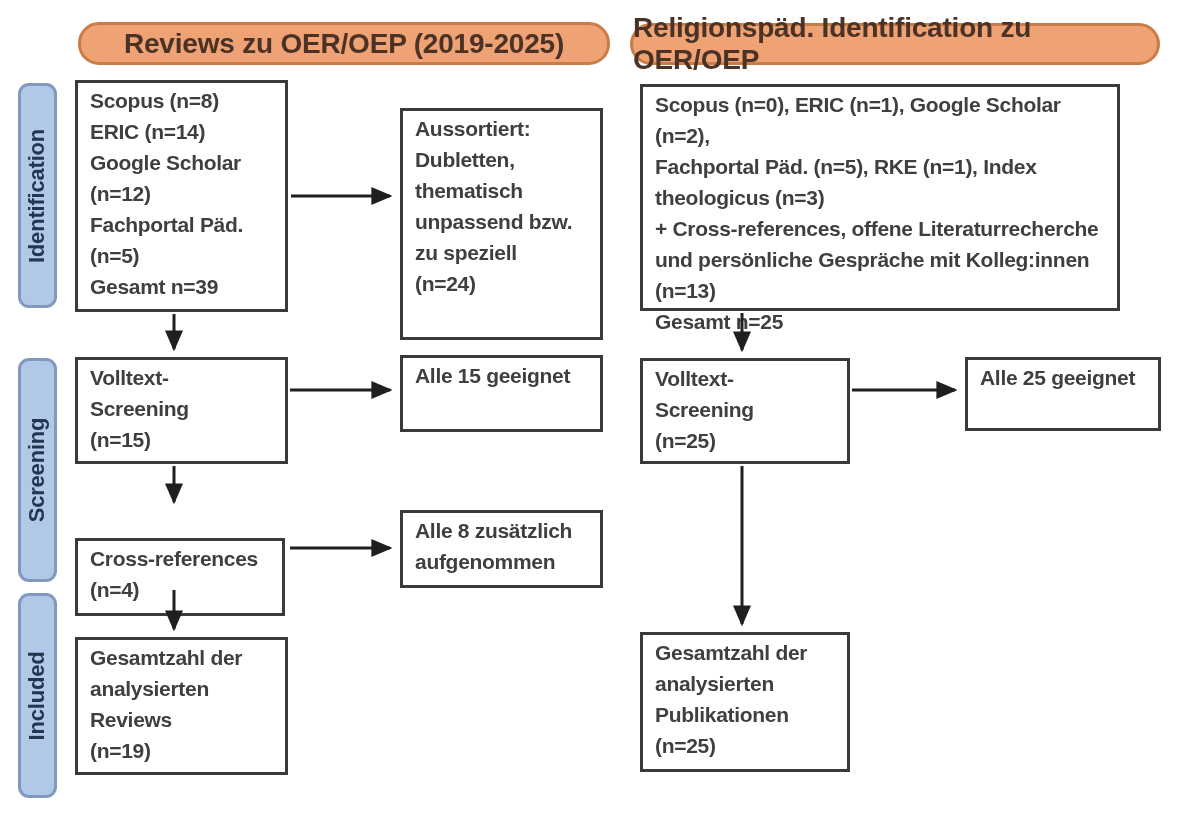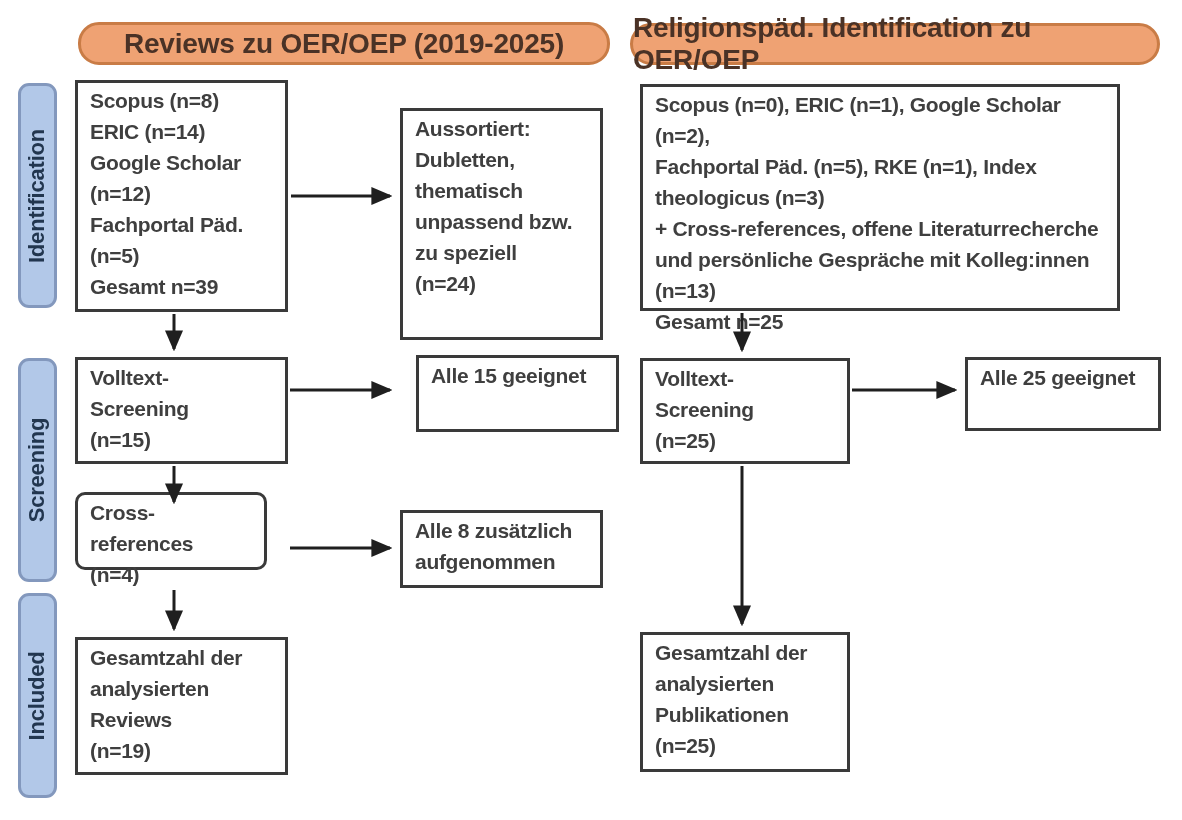--- a/index.html
+++ b/index.html
@@ -86,22 +86,22 @@
 Gesamt n=39</div>
   <div class="fbox" style="left:400px;top:80px;width:203px;height:232px;margin-top:28px;">Aussortiert:
 Dubletten,
 thematisch
 unpassend bzw.
 zu speziell
 (n=24)</div>
   <div class="fbox" style="left:75px;top:357px;width:213px;height:107px;">Volltext-
 Screening
 (n=15)</div>
-  <div class="fbox" style="left:400px;top:355px;width:203px;height:77px;margin-left:16px;">Alle 15 geeignet</div>
-  <div class="fbox" style="left:75px;top:492px;width:192px;height:78px;border-radius:10px;">Cross-references
+  <div class="fbox" style="left:400px;top:355px;width:203px;height:77px;">Alle 15 geeignet</div>
+  <div class="fbox" style="left:75px;top:538px;width:210px;height:78px;">Cross-references
 (n=4)</div>
   <div class="fbox" style="left:400px;top:510px;width:203px;height:78px;">Alle 8 zusätzlich
 aufgenommen</div>
   <div class="fbox" style="left:75px;top:637px;width:213px;height:138px;">Gesamtzahl der
 analysierten
 Reviews
 (n=19)</div>
 
   <div class="fbox" style="left:640px;top:84px;width:480px;height:227px;">Scopus (n=0), ERIC (n=1), Google Scholar (n=2),
 Fachportal Päd. (n=5), RKE (n=1), Index

